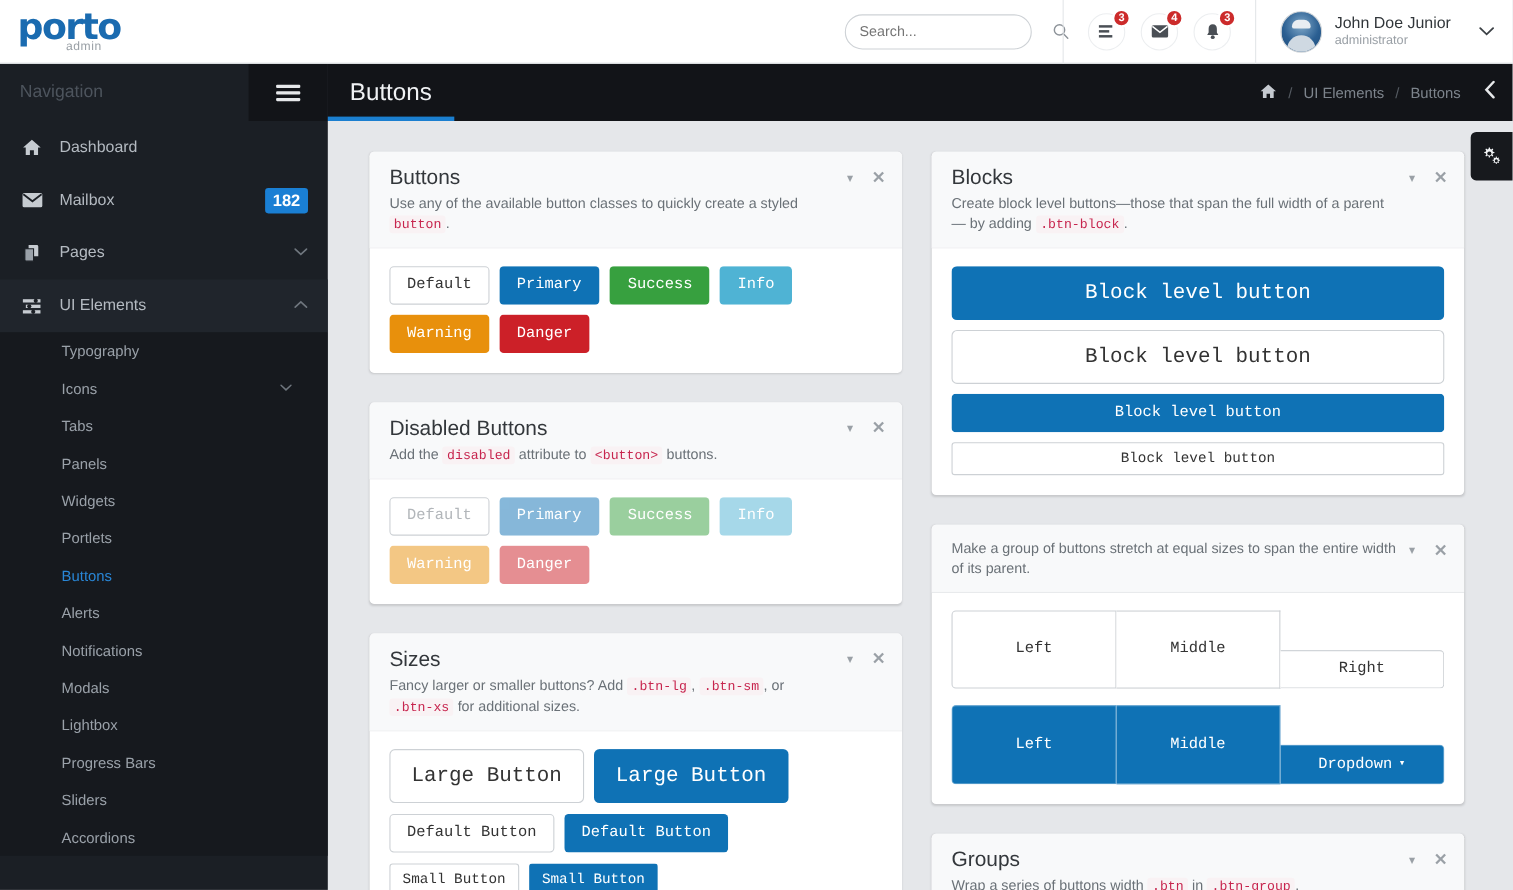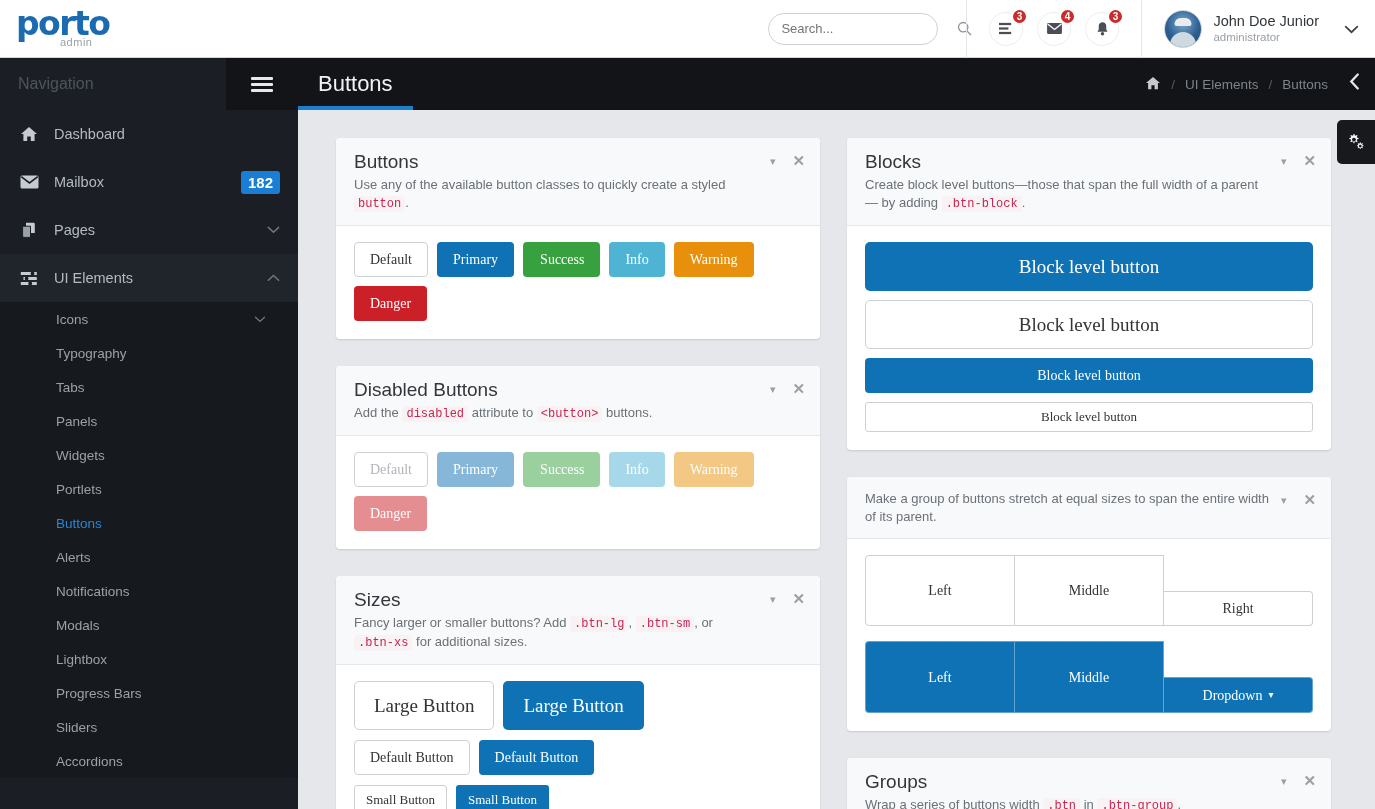--- a/index.html
+++ b/index.html
@@ -153,21 +153,21 @@
   }
   .panel-tools { position: absolute; right: 15px; top: 14px; display: flex; gap: 17px; align-items: center; }
   .tool-caret { color: #9aa0a6; font-size: 11px; cursor: pointer; }
   .tool-close { color: #9aa0a6; font-size: 15px; cursor: pointer; font-weight: bold; }
   .panel-body { padding: 16px 18px 18px 18px; }
 
   
   .btn {
     display: inline-block; font-size: 14px; padding: 7px 15px; border-radius: 4px;
     border: 1px solid transparent; cursor: pointer; line-height: 19px;
-    font-family: Liberation Serif, serif; text-align: center;
+    font-family: Liberation Mono, monospace; text-align: center;
   }
   .btn-default { background: #fff; border-color: #cdd1d5; color: #333; }
   .btn-primary { background: #0f72b5; color: #fff; }
   .btn-success { background: #37a03f; color: #fff; padding-left: 16px; }
   .btn-info    { background: #4fb3d4; color: #fff; }
   .btn-warning { background: #e8900c; color: #fff; }
   .btn-danger  { background: #cc2028; color: #fff; }
   .dis { opacity: .5; }
   .dis.btn-default { opacity: 1; color: #b2b6ba; }
   .btn-row { display: flex; flex-wrap: wrap; gap: 9px; }
@@ -319,30 +319,30 @@
     </span>
     <span class="ni-label">UI Elements</span>
     <span class="chev">
       <svg width="13" height="8" viewBox="0 0 14 9">
           <path d="M1.2 7 L7 1.6 L12.8 7" fill="none" stroke="#6f767e" stroke-width="1.7" stroke-linecap="round"></path>
         </svg>
     </span>
   </div>
 
   <div class="submenu">
+    <div class="sub-item" style="height:34px">
+      <span>Typography</span>
+      </div>
     <div class="sub-item">
       <span>Icons</span>
       <span class="sub-chev">
         <svg width="12" height="7" viewBox="0 0 14 9">
             <path d="M1.2 1.6 L7 7 L12.8 1.6" fill="none" stroke="#6f767e" stroke-width="1.7" stroke-linecap="round"></path>
           </svg>
       </span>
-      </div>
-    <div class="sub-item" style="height:34px">
-      <span>Typography</span>
       </div>
     <div class="sub-item">
       <span>Tabs</span>
       </div>
     <div class="sub-item">
       <span>Panels</span>
       </div>
     <div class="sub-item">
       <span>Widgets</span>
       </div>

